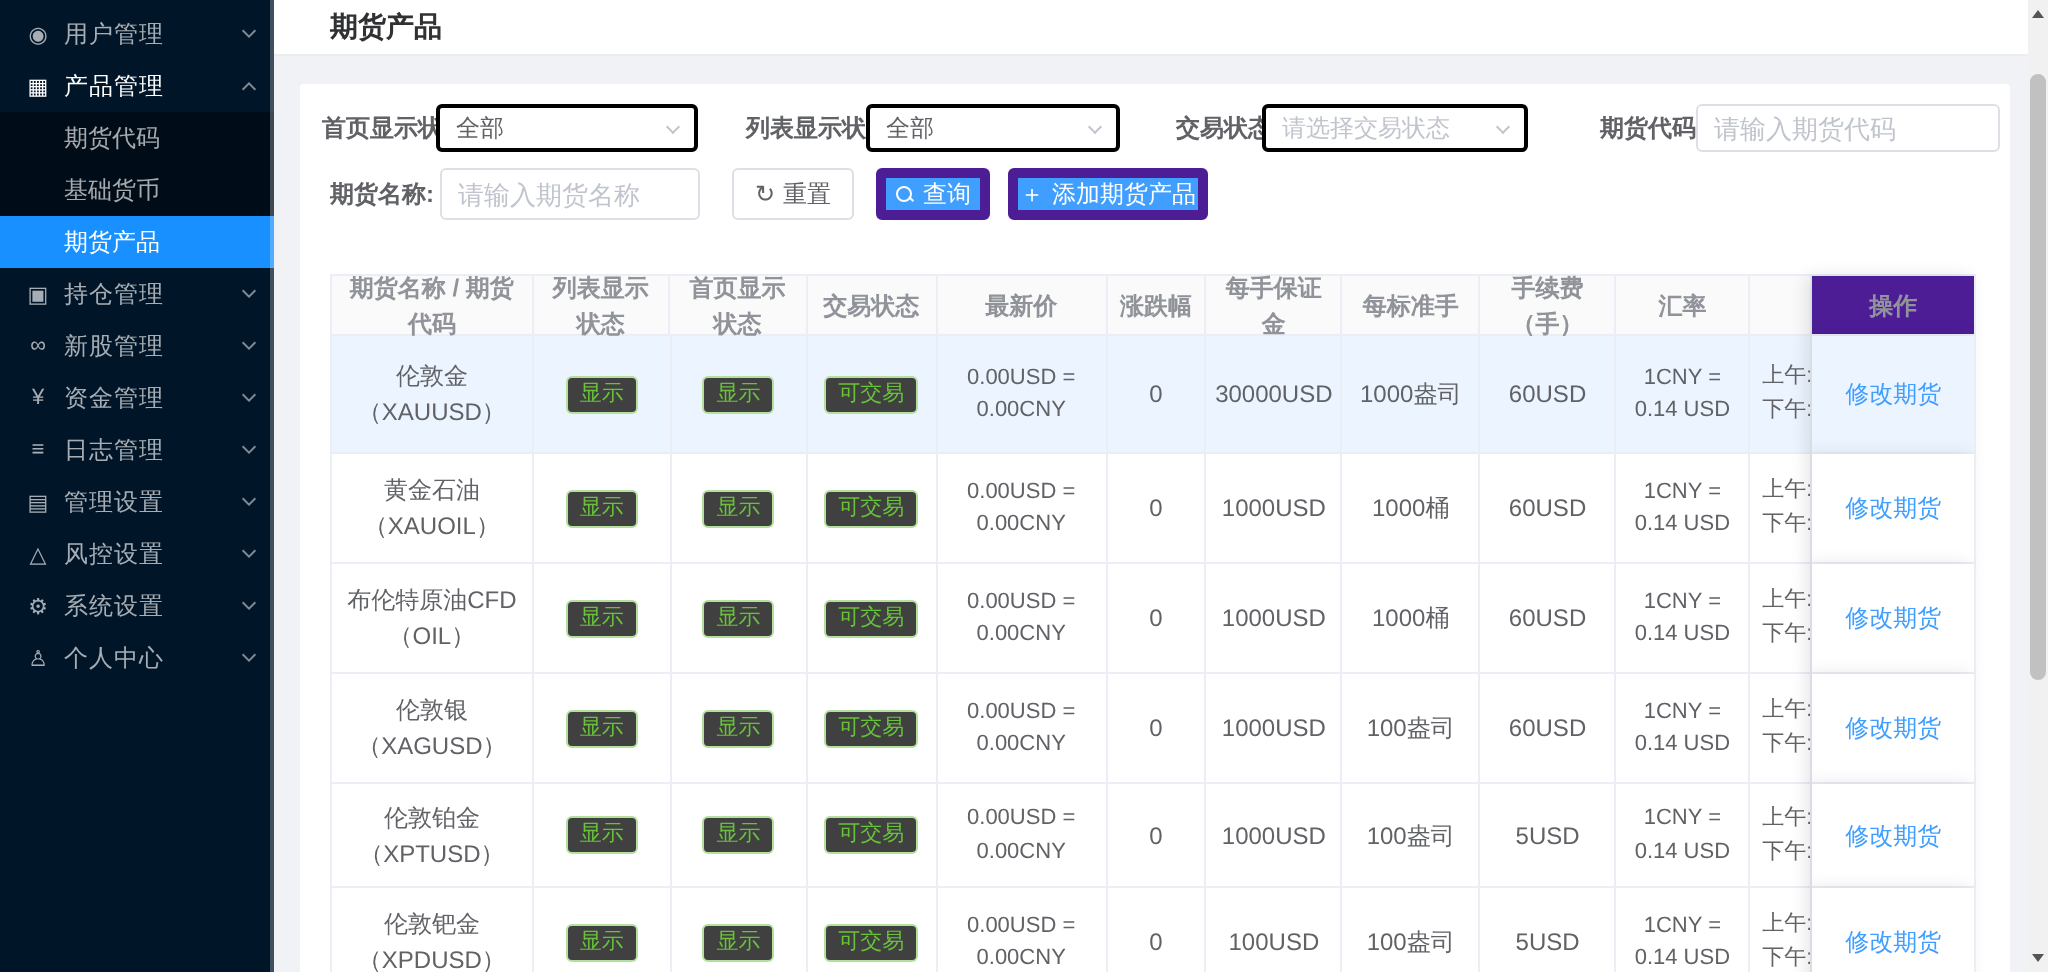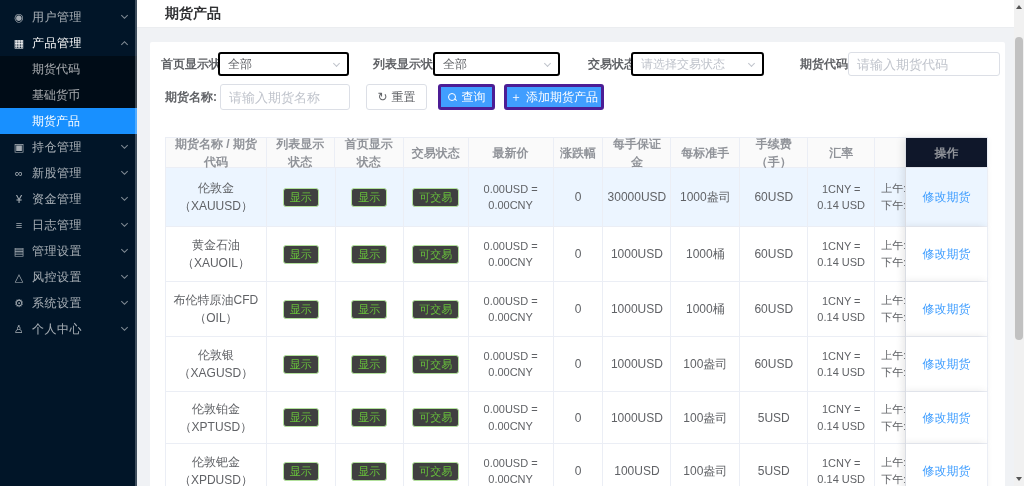--- a/index.html
+++ b/index.html
@@ -28,35 +28,35 @@
 
   
   .flabel { position:absolute; height:24px; line-height:24px; font-size:12px; font-weight:bold; color:#606266; white-space:nowrap; }
   .selbox { position:absolute; height:24px; border:2px solid #000000; border-radius:3px; background:#fff; display:flex; align-items:center; padding:0 20px 0 8px; font-size:12px; color:#606266; cursor:pointer; }
   .selbox .ph { color:#c0c4cc; }
   .selbox .dchev { position:absolute; right:8px; top:9px; width:5px; height:5px; border-right:1px solid #c0c4cc; border-bottom:1px solid #c0c4cc; transform:rotate(45deg); margin-top:-2px; }
   .tinput { position:absolute; height:24px; border:1px solid #dcdfe6; border-radius:3px; padding:0 8px; font-size:13px; color:#606266; outline:none; font-family:inherit; }
   .tinput::placeholder { color:#c0c4cc; }
   .btn { position:absolute; height:26px; border-radius:3px; font-size:12px; display:flex; align-items:center; justify-content:center; cursor:pointer; white-space:nowrap; }
   .btn-plain { background:#fff; border:1px solid #dcdfe6; color:#606266; }
-  .btn-primary { background:#409eff; border:3px solid #4c1d95; color:#fff; }
+  .btn-primary { background:#409eff; border:5px solid #4c1d95; color:#fff; }
   .btn .ric { margin-right:4px; font-size:12px; }
   .sicon { position:relative; width:9px; height:9px; margin-right:5px; }
   .sicon::before { content:""; position:absolute; left:0; top:0; width:6px; height:6px; border:1.4px solid #fff; border-radius:50%; }
   .sicon::after { content:""; position:absolute; left:6px; top:6px; width:3px; height:1.4px; background:#fff; transform:rotate(45deg); }
 
   
   .tbl { position:absolute; left:15px; top:95px; width:823px; border-top:1px solid #ebeef5; border-left:1px solid #ebeef5; font-size:12px; color:#606266; }
   .trow { display:flex; align-items:stretch; }
   .cell { border-right:1px solid #ebeef5; border-bottom:1px solid #ebeef5; display:flex; align-items:center; justify-content:center; text-align:center; padding:2px 4px; line-height:1.5; }
   .c1{width:101px;} .c2{width:69px;} .c3{width:68px;} .c4{width:65px;} .c5{width:85px;font-size:11px;} .c6{width:50px;}
   .c7{width:68px;} .c8{width:69px;} .c9{width:68px;} .c10{width:67px;font-size:11px;} .c11{width:31px;}
   .cop{width:82px; position:relative; z-index:2; box-shadow:-3px 0 8px rgba(0,0,0,.10); background:#fff; }
   .thead .cell { background:#fafafa; color:#909399; font-weight:bold; font-size:12px; height:30px; padding:0 4px; }
-  .thead .cop { background:#0f172a; }
+  .thead .cop { background:#4c1d95; }
   .r1 .cell { background:#ecf5ff; }
   .r1 .cop { background:#ecf5ff; }
   .badge { display:inline-block; padding:1px 6px; font-size:11px; line-height:15px; color:#67c23a; background:#404040; border:1px solid #b3e19d; border-radius:3px; white-space:nowrap; }
   .timecell { flex-direction:column; justify-content:center; align-items:flex-start; overflow:hidden; white-space:nowrap; font-size:11px; padding:2px 0 2px 6px; }
   .timecell .tl { line-height:17px; display:flex; align-items:flex-start; }
   .link { color:#409eff; cursor:pointer; text-decoration:none; white-space:nowrap; }
 
   
   .scrollbar { position:absolute; right:0; top:0; width:10px; height:486px; background:#f1f1f1; z-index:9; }
   .sb-thumb { position:absolute; left:1px; top:37px; width:8px; height:303px; background:#c1c1c1; border-radius:4px; }

